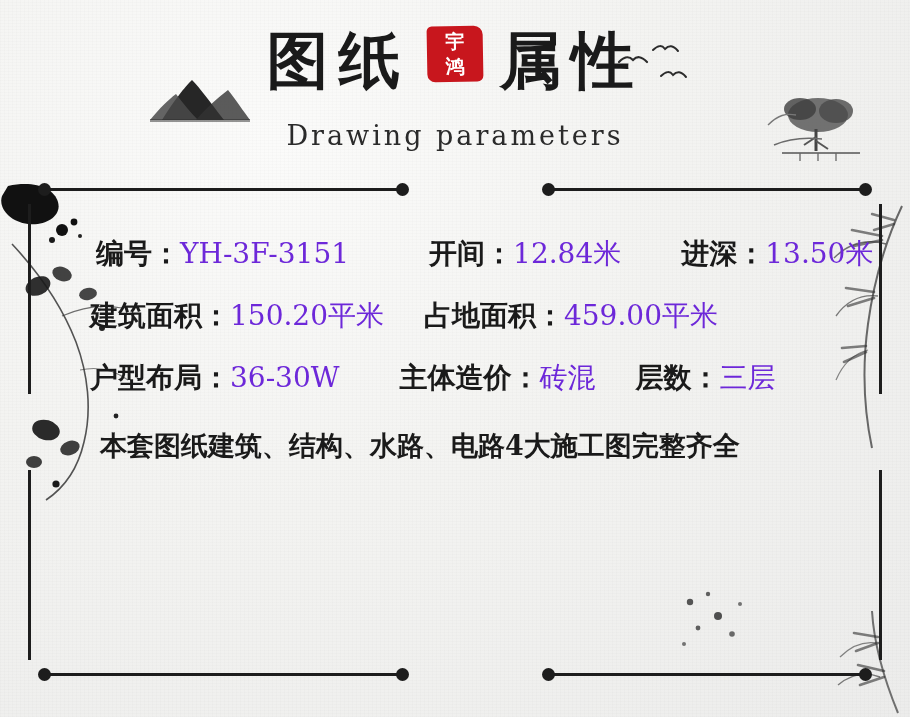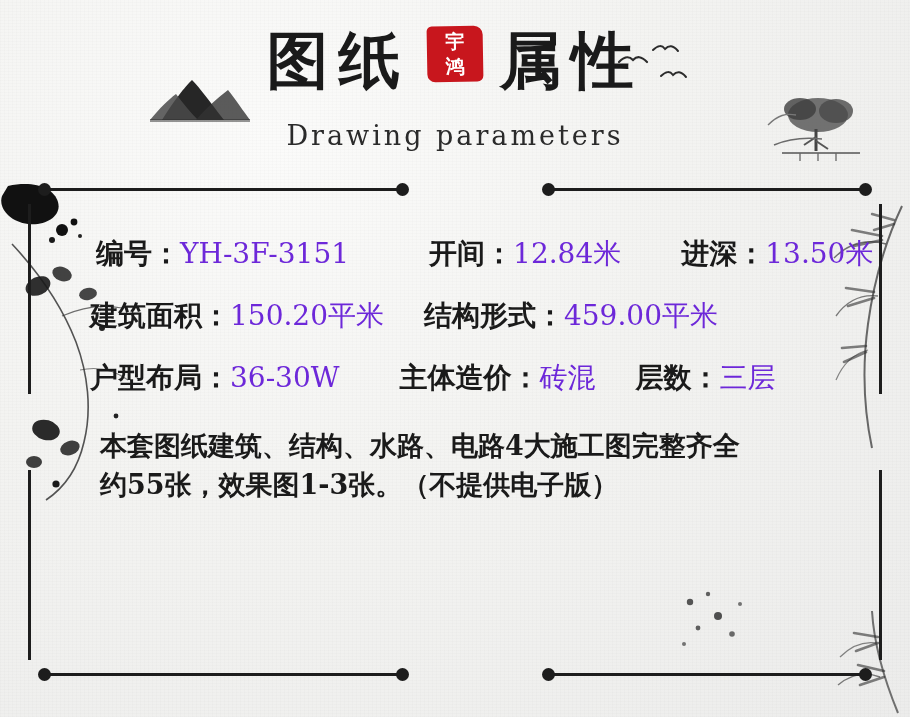--- a/index.html
+++ b/index.html
@@ -287,25 +287,24 @@
   <div class="corner-dot cd-br"></div>
 </div>
 
 <div class="content">
 
   <div class="spec-row row-1">
     <span>编号：</span><span class="val">YH-3F-3151</span><span class="gap-lg"></span><span>开间：</span><span class="val">12.84米</span><span class="gap-md"></span><span>进深：</span><span class="val">13.50米</span>
   </div>
 
   <div class="spec-row row-2">
-    <span>建筑面积：</span><span class="val">150.20平米</span><span class="gap-sm"></span><span>结构形式：</span><span class="val">459.00平米</span>
+    <span>建筑面积：</span><span class="val">150.20平米</span><span class="gap-sm"></span><span>占地面积：</span><span class="val">459.00平米</span>
   </div>
 
   <div class="spec-row row-3">
     <span>户型布局：</span><span class="val">36-30W</span><span class="gap-md"></span><span>主体造价：</span><span class="val">砖混</span><span class="gap-sm"></span><span>层数：</span><span class="val">三层</span>
   </div>
 
 
   <div class="note">
     <div>本套图纸建筑、结构、水路、电路4大施工图完整齐全</div>
-    <div>约55张，效果图1-3张。（不提供电子版）</div>
   </div>
 </div>
 
 </body></html>

